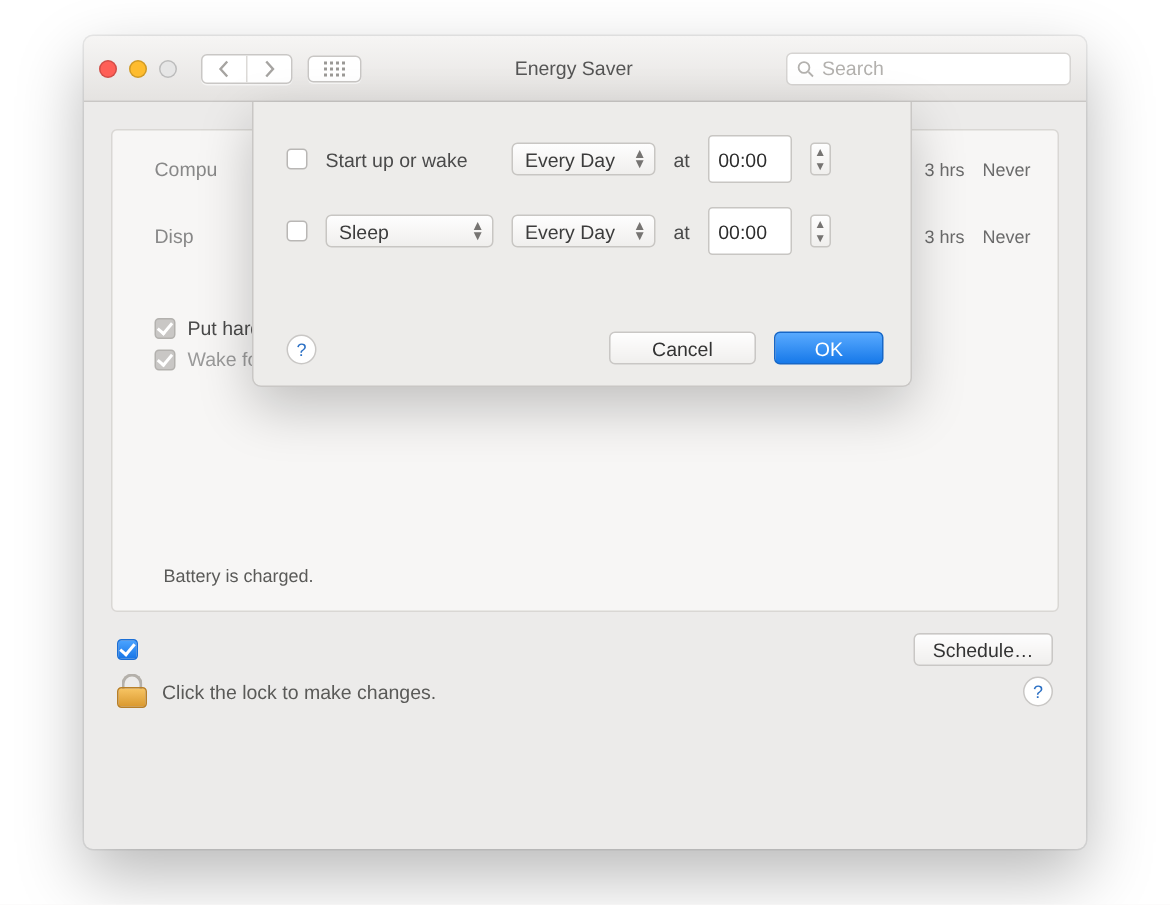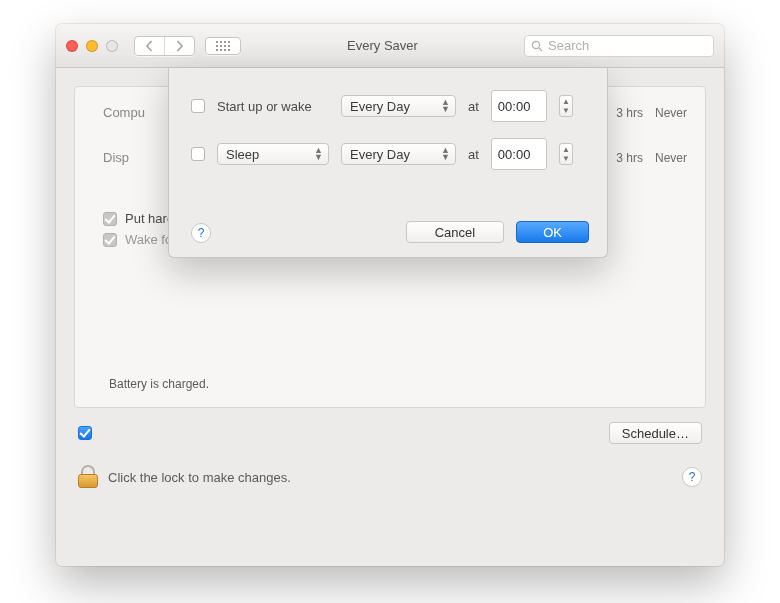--- a/index.html
+++ b/index.html
@@ -66,21 +66,21 @@
     border-radius:4px; background:linear-gradient(#fdfdfc,#f0efed); color:#b4b2af; font-size:13px;
     display:flex; align-items:center;
   }
 
   .belowpanel { padding:14px 4px 0 4px; }
   .showrow { display:flex; align-items:center; gap:8px; }
   .schedulebtn {
     margin-left:auto; height:22px; padding:0 12px; border:1px solid #c9c7c5; border-radius:4px;
     background:linear-gradient(#fefefe,#f0efed); color:#333; font-size:13px; display:flex; align-items:center;
   }
-  .lockrow { margin-top:22px; display:flex; align-items:center; gap:10px; color:#5a5a58; }
+  .lockrow { margin-top:6px; display:flex; align-items:center; gap:10px; color:#5a5a58; }
   .helpcircle {
     width:20px; height:20px; border:1px solid #c9c7c5; border-radius:50%; background:#fff;
     color:#2a6fc4; display:flex; align-items:center; justify-content:center; font-weight:500; font-size:12px;
     margin-left:auto;
   }
 
   .lock { width:20px; height:22px; position:relative; }
   .lock .body {
     position:absolute; left:0; bottom:0; width:20px; height:14px;
     background:linear-gradient(#f7c463,#da992f); border-radius:3px; border:1px solid #b87f27;
@@ -100,21 +100,21 @@
   .srow { display:flex; align-items:center; gap:12px; margin-bottom:16px; }
   .modalchk {
     width:14px; height:14px; border:1px solid #b9b7b5; border-radius:3px; background:#fff;
   }
   .labelslot1 { width:112px; color:#4a4a4a; }
   .dd {
     height:22px; border:1px solid #c8c6c3; border-radius:4px; background:linear-gradient(#fefefe,#f0efed);
     display:flex; align-items:center; padding:0 18px 0 8px; position:relative; color:#747270;
   }
   .dd1 { width:112px; color:#3c3c3c; }
-  .dd2 { width:115px; color:#3c3c3c; }
+  .dd2 { width:96px; color:#3c3c3c; }
   .dd .carets { position:absolute; right:5px; top:3px; font-size:9px; line-height:7px; color:#767472; }
   .timebox {
     height:32px; border:1px solid #c8c6c3; border-radius:3px; background:#fff;
     padding:0 6px; display:flex; align-items:center; color:#2c2c2c; width:56px;
   }
   .stepper {
     width:14px; height:22px; border:1px solid #c8c6c3; border-radius:3px; background:linear-gradient(#fefefe,#f0efed);
     display:flex; flex-direction:column; font-size:8px; color:#767472; align-items:center; justify-content:center; gap:0;
   }
   .modalhelp { position:absolute; left:22px; bottom:14px; width:20px; height:20px; }
@@ -165,21 +165,21 @@
               <span></span>
               <span></span>
               <span></span>
             <span></span>
               <span></span>
               <span></span>
               <span></span>
           </span>
         </div>
       </div>
-      <div class="title">Every Saver</div>
+      <div class="title">Energy Saver</div>
       <div class="searchwrap">
         <span class="iconsvg">
           <svg width="12" height="12" viewBox="0 0 12 12">
               <circle cx="5" cy="5" r="3.6" fill="none" stroke="#b3b1ae" stroke-width="1.2"></circle>
               <line x1="8" y1="8" x2="11" y2="11" stroke="#b3b1ae" stroke-width="1.2"></line>
             </svg>
         </span>
         <span>Search</span>
       </div>
     </div>

